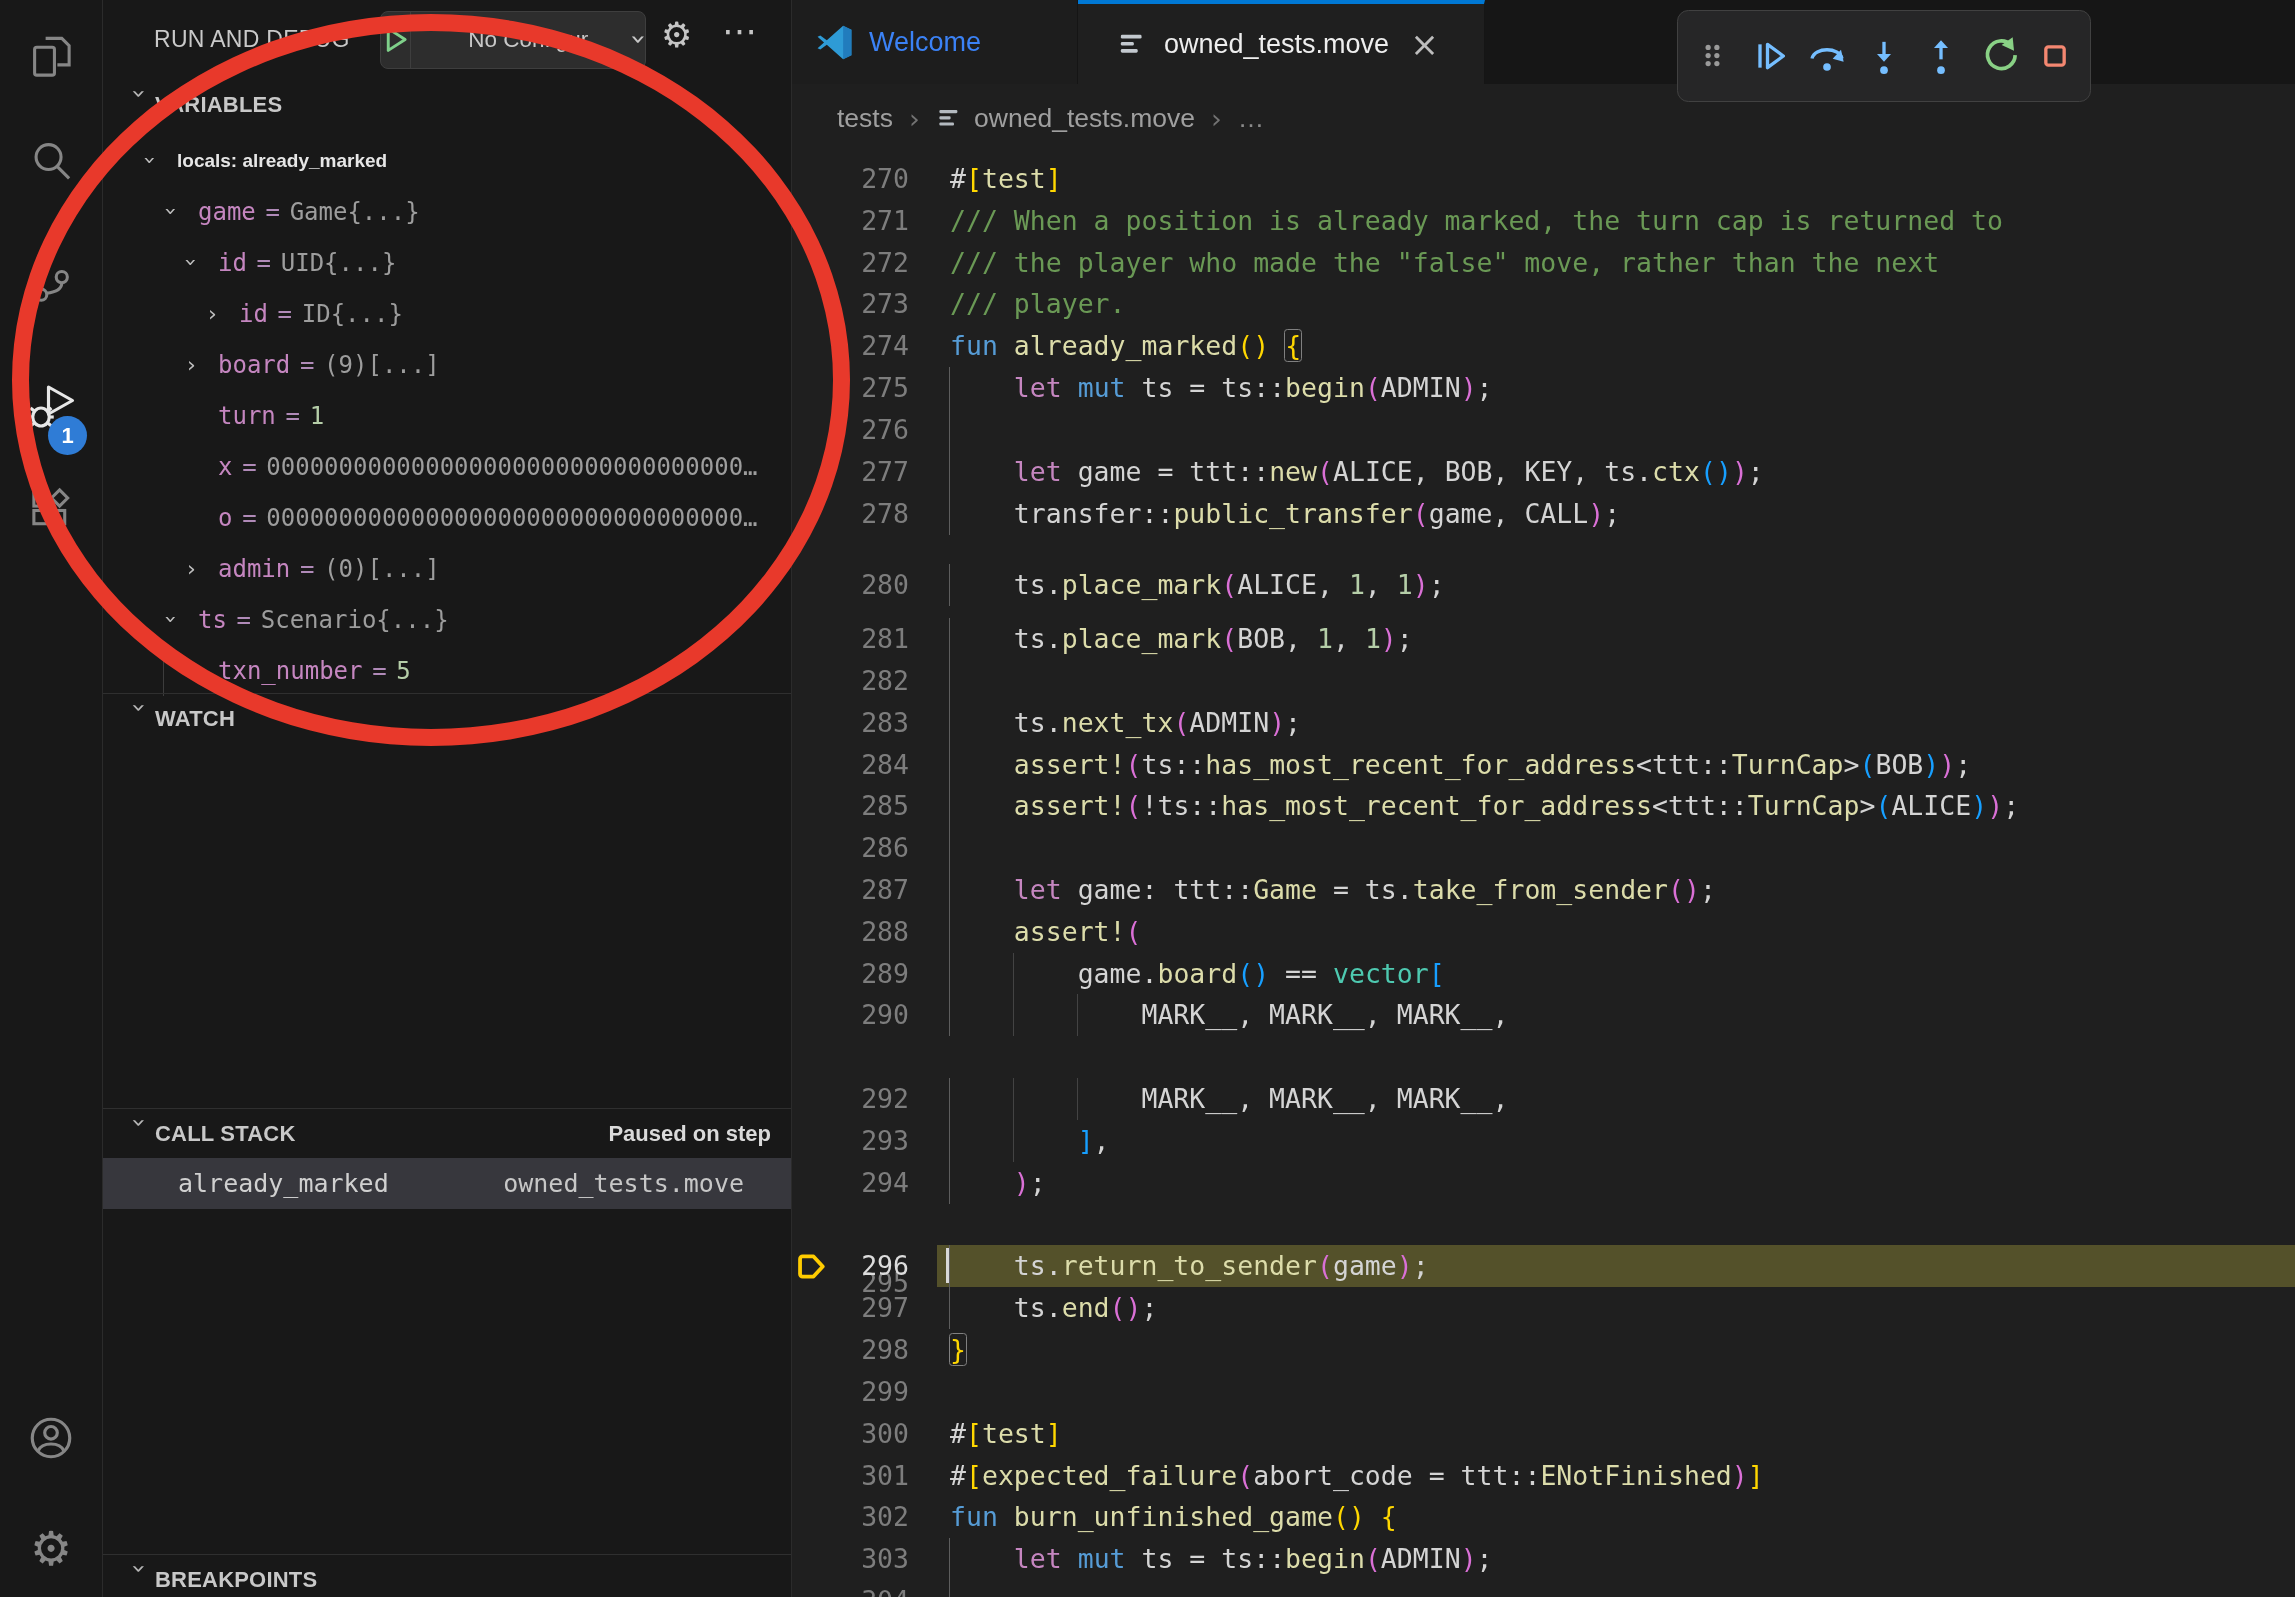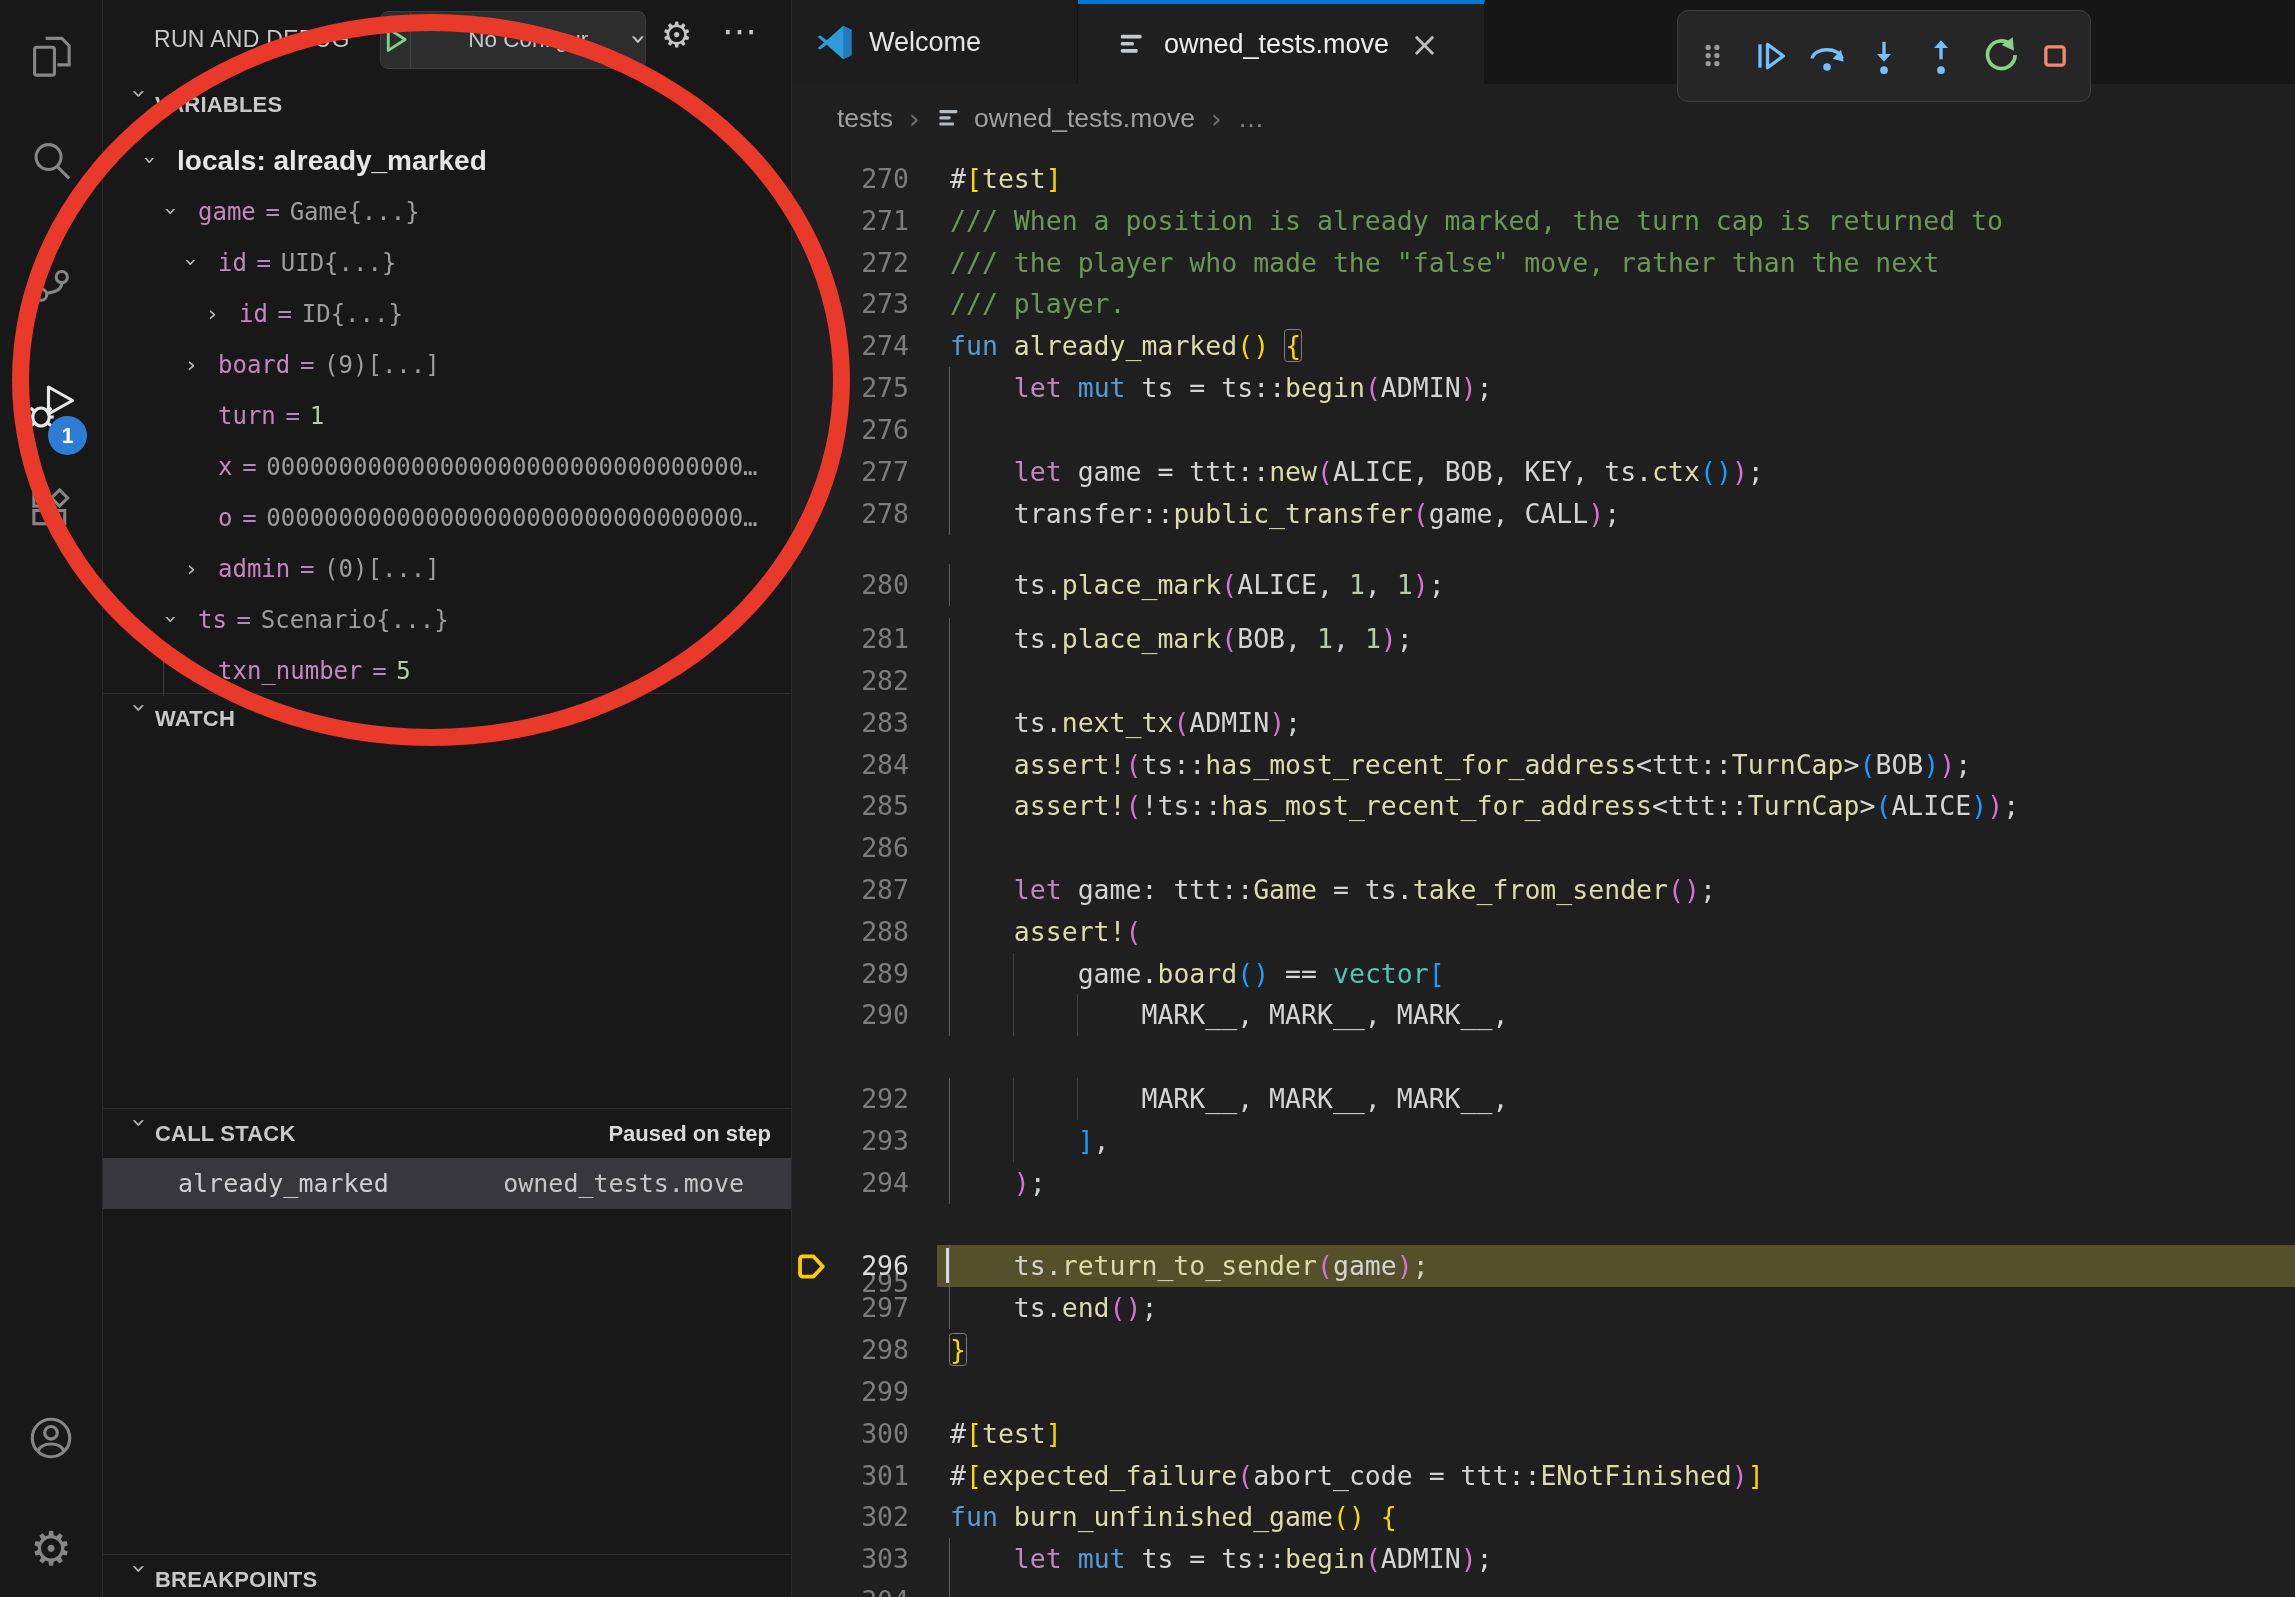--- a/index.html
+++ b/index.html
@@ -38,34 +38,34 @@
   .chev-r{display:inline-block;font-family:"DejaVu Sans",sans-serif;}
 
   #vars-tree{position:absolute;left:0;right:0;top:135px;}
   .tree-row{height:51px;display:flex;align-items:center;white-space:nowrap;overflow:hidden;position:relative;
             font-family:"DejaVu Sans Mono",monospace;font-size:24px;}
   .tree-row .chev{width:31px;font-size:22px;color:#bdbdbd;flex:none;}
   .vname{color:#C586C0;}
   .veq{color:#b08ab8;padding:0 9.7px;}
   .vval{color:#9d9d9d;}
   .vnum{color:#B5CEA8;}
-  .scope-name{font-family:"Liberation Sans",sans-serif;font-weight:bold;font-size:28px;color:#e6e6e6;text-align:right;}
+  .scope-name{font-family:"Liberation Sans",sans-serif;font-weight:bold;font-size:19px;color:#e6e6e6;text-align:right;}
   .tree-guide{position:absolute;top:0;bottom:0;width:0.8px;background:#3c3c3c;}
 
   .status-badge{margin-left:auto;margin-right:20px;font-size:22px;font-weight:bold;color:#dadada;}
   .cs-row{position:absolute;left:0;right:0;top:1158px;height:51px;background:#37373d;display:flex;align-items:center;
           font-family:"DejaVu Sans Mono",monospace;font-size:25px;color:#d0d0d0;}
   .cs-frame{margin-left:75px;}
   .cs-file{margin-left:auto;margin-right:47px;color:#c7c7c7;}
 
   
   .editor{position:absolute;left:792px;top:0;right:0;bottom:0;background:#1f1f1f;}
   .tabbar{position:absolute;left:0;top:0;right:0;height:84px;background:#161616;display:flex;}
   .tab{height:84px;display:flex;align-items:center;box-sizing:border-box;background:#1d1d1d;
-       border-right:1.6px solid #151515;font-size:27px;color:#e5e5e5;}
+       border-right:1.6px solid #151515;font-size:27px;color:#3b82f6;}
   .tab-welcome{width:286px;padding-left:24px;}
   .tab-activefile{width:407px;padding-left:39px;background:#1f1f1f;color:#eeeeee;border-top:4px solid #0078d4;}
   .tab-label{margin-left:16px;white-space:nowrap;}
   .tab-close{margin-left:21px;font-size:34px;color:#bdbdbd;font-family:"DejaVu Sans",sans-serif;}
   .breadcrumb{position:absolute;left:0;top:84px;right:4px;height:68px;background:#1f1f1f;display:flex;
               align-items:center;padding-left:45px;font-size:26.5px;color:#9f9f9f;}
   .bc-sep{color:#737373;margin:0 16px;font-family:"DejaVu Sans",sans-serif;font-size:27px;}
   .bc-dim{color:#8a8a8a;}
   .file-icon{display:inline-block;}
 

